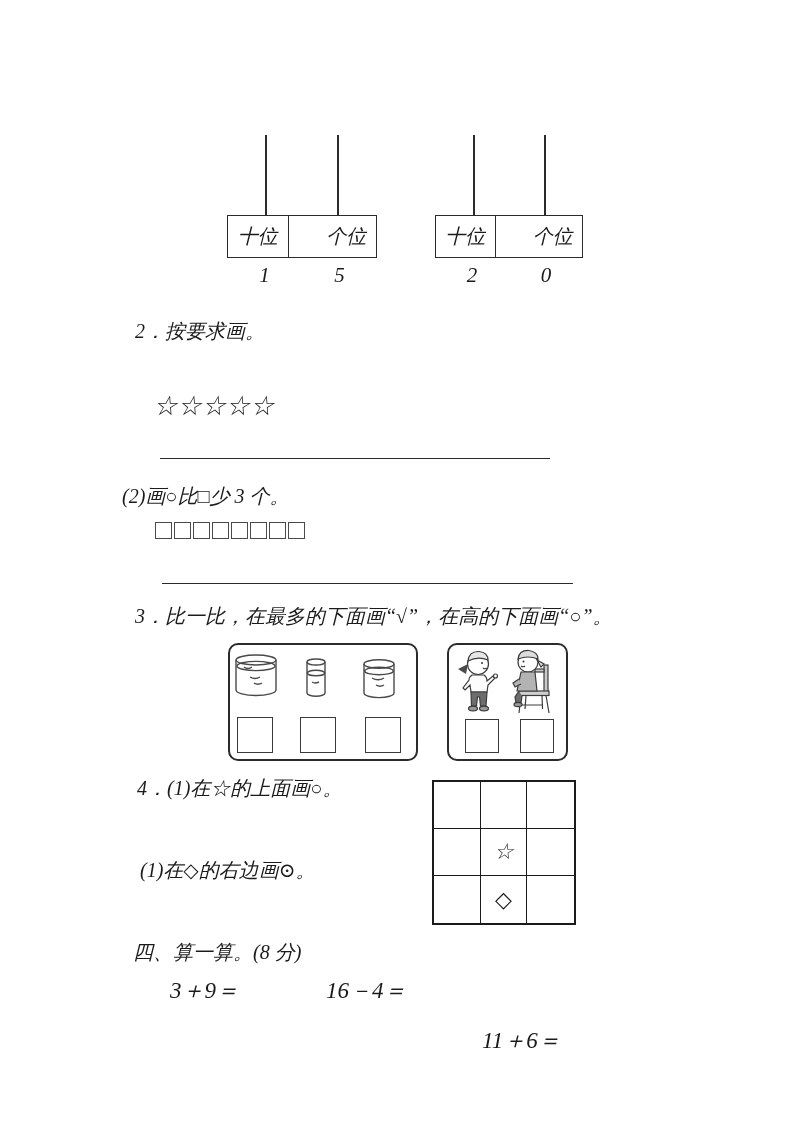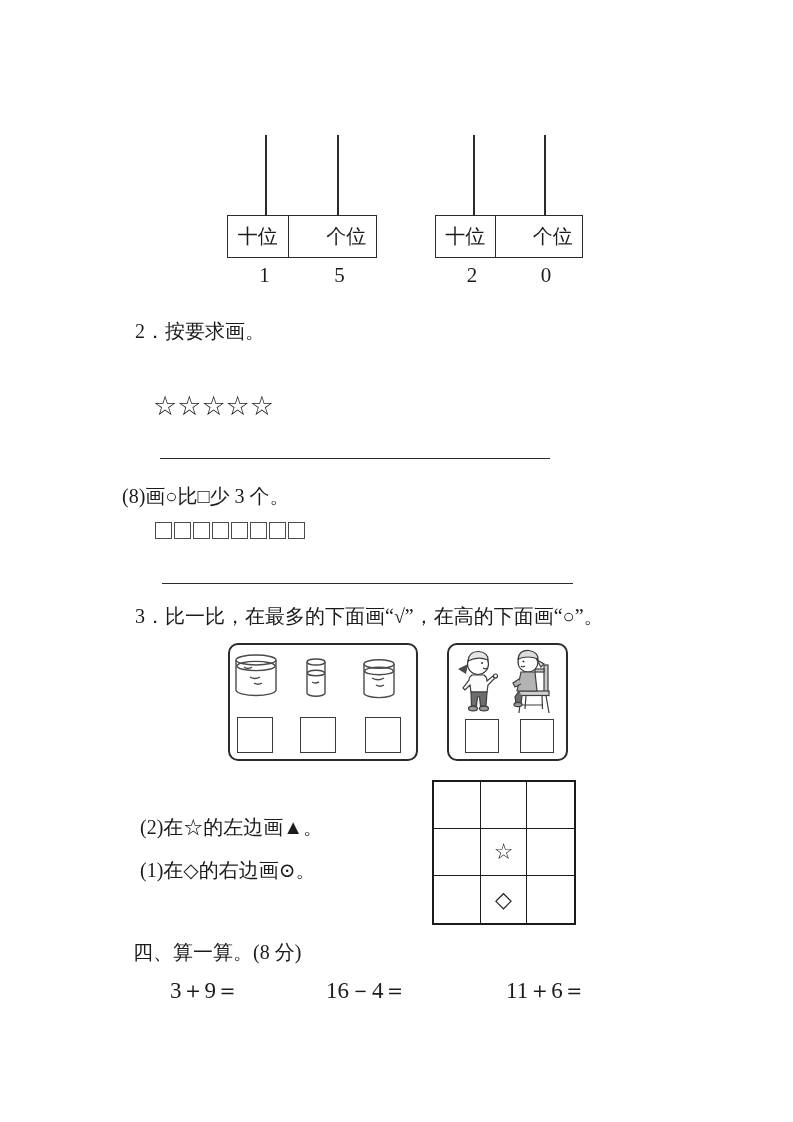--- a/index.html
+++ b/index.html
@@ -1,18 +1,18 @@
 <!DOCTYPE html>
 <html><head>
 <meta charset="utf-8">
 <style>
   html,body{margin:0;padding:0;background:#ffffff;}
   .sheet{position:relative;width:793px;height:1122px;background:#ffffff;overflow:hidden;
          font-family:"Liberation Serif","DejaVu Serif",serif;color:#1b1b1b;}
-  .abs{position:absolute;}
+  .abs{position:absolute;font-style:italic;}
   
   .pv-table{display:flex;border:1.6px solid #2b2b2b;box-sizing:border-box;background:#fff;}
   .pv-cell{flex:1;display:flex;align-items:center;justify-content:center;font-size:20px;}
   .pv-cell + .pv-cell{border-left:1.6px solid #2b2b2b;padding-left:28px;}
   .stick{width:1.6px;background:#2b2b2b;}
   .digit-row{display:flex;}
   .digit-cell{flex:1;text-align:center;font-size:21px;}
   
   .line-text{font-size:20px;white-space:nowrap;line-height:1.25;}
   .stars{font-size:27px;letter-spacing:0px;line-height:1;}
@@ -55,21 +55,21 @@
     <div class="pv-cell">个位</div>
   </div>
   <div class="abs digit-row" style="left:435px;top:263px;width:148px;">
     <div class="digit-cell">2</div>
     <div class="digit-cell">0</div>
   </div>
 
   <div class="abs line-text" style="left:135px;top:319px;">2．按要求画。</div>
   <div class="abs stars" style="left:153px;top:393px;">☆☆☆☆☆</div>
   <div class="abs blank" style="left:160px;top:458px;width:390px;"></div>
-  <div class="abs line-text" style="left:122px;top:484px;">(8)画○比□少 3 个。</div>
+  <div class="abs line-text" style="left:122px;top:484px;">(2)画○比□少 3 个。</div>
   <div class="abs sq-row" style="left:155px;top:522px;">
       <div class="sq"></div>
       <div class="sq"></div>
       <div class="sq"></div>
       <div class="sq"></div>
       <div class="sq"></div>
       <div class="sq"></div>
       <div class="sq"></div>
       <div class="sq"></div>
     </div>
@@ -137,32 +137,32 @@
         <path d="M70 32 L64 36 L66 40 L72 37" fill="#b3b3b3"></path>
 
         <path d="M70 44 L66 50 L67 56 L72 56 L73 49" fill="#6d6d6d"></path>
         <ellipse cx="69" cy="57.5" rx="4" ry="2.2" fill="#9a9a9a"></ellipse>
       </g>
     </svg>
     <div class="ansq" style="left:16px;top:74px;width:34px;height:34px;"></div>
     <div class="ansq" style="left:71px;top:74px;width:34px;height:34px;"></div>
   </div>
 
-  <div class="abs line-text" style="left:140px;top:815px;">(2)在☆的左边画▲。</div>
+  <div class="abs line-text" style="left:137px;top:776px;">4．(1)在☆的上面画○。</div>
   <div class="abs line-text" style="left:140px;top:858px;">(1)在◇的右边画⊙。</div>
   <div class="abs pgrid" style="left:432px;top:780px;width:144px;height:145px;">
       <div class="gcell"></div>
       <div class="gcell"></div>
       <div class="gcell"></div>
       <div class="gcell"></div>
       <div class="gcell">☆</div>
       <div class="gcell"></div>
       <div class="gcell"></div>
       <div class="gcell">◇</div>
       <div class="gcell"></div>
     </div>
 
   <div class="abs line-text" style="left:133px;top:940px;">四、算一算。(8 分)</div>
   <div class="abs eq" style="left:170px;top:975px;">3＋9＝</div>
   <div class="abs eq" style="left:326px;top:975px;">16－4＝</div>
-  <div class="abs eq" style="left:482px;top:975px;margin-left:24px;">11＋6＝</div>
+  <div class="abs eq" style="left:482px;top:1025px;">11＋6＝</div>
 
 </div>
 
 </body></html>

